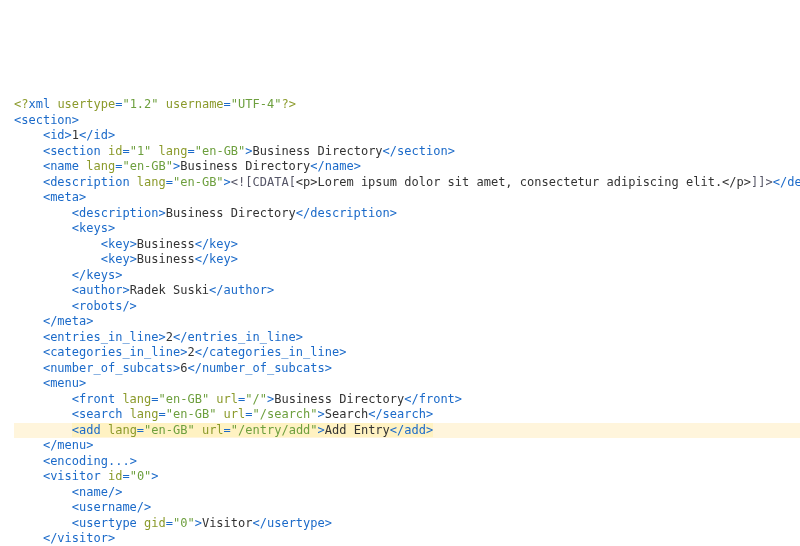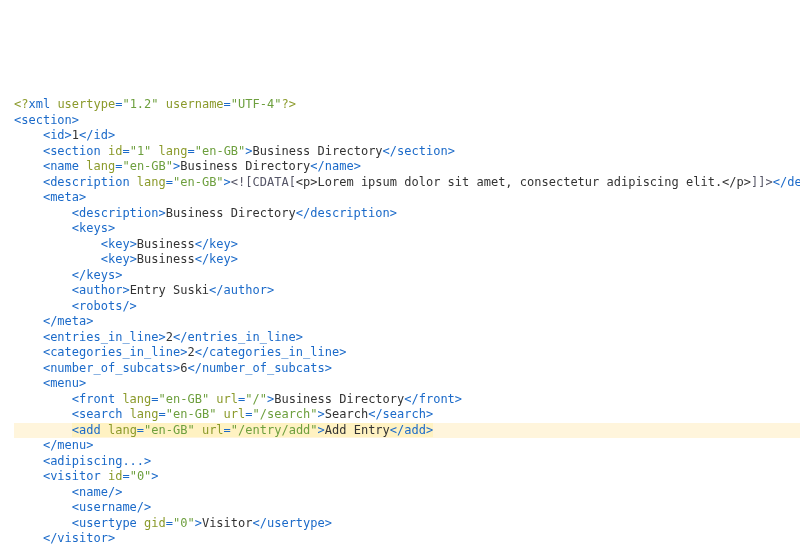--- a/index.html
+++ b/index.html
@@ -36,32 +36,32 @@
 <span class="line"><span>    </span><span class="t-tag"><span>&lt;</span>id<span>&gt;</span></span><span class="t-text">1</span><span class="t-tag"><span>&lt;/</span>id<span>&gt;</span></span></span>
 <span class="line"><span>    </span><span class="t-tag"><span>&lt;</span>section</span> <span class="t-attr">id</span><span class="t-tag">=</span><span class="t-str">"<span>1</span>"</span> <span class="t-attr">lang</span><span class="t-tag">=</span><span class="t-str">"<span>en-GB</span>"</span><span class="t-tag"><span>&gt;</span></span><span class="t-text">Business Directory</span><span class="t-tag"><span>&lt;/</span>section<span>&gt;</span></span></span>
 <span class="line"><span>    </span><span class="t-tag"><span>&lt;</span>name</span> <span class="t-attr">lang</span><span class="t-tag">=</span><span class="t-str">"<span>en-GB</span>"</span><span class="t-tag"><span>&gt;</span></span><span class="t-text">Business Directory</span><span class="t-tag"><span>&lt;/</span>name<span>&gt;</span></span></span>
 <span class="line"><span>    </span><span class="t-tag"><span>&lt;</span>description</span> <span class="t-attr">lang</span><span class="t-tag">=</span><span class="t-str">"<span>en-GB</span>"</span><span class="t-tag"><span>&gt;</span></span><span class="t-cdata">&lt;![CDATA[</span><span class="t-text">&lt;p&gt;Lorem ipsum dolor sit amet, consectetur adipiscing elit.&lt;/p&gt;</span><span class="t-cdata">]]&gt;</span><span class="t-tag"><span>&lt;/</span>description</span></span>
 <span class="line"><span>    </span><span class="t-tag"><span>&lt;</span>meta<span>&gt;</span></span></span>
 <span class="line"><span>        </span><span class="t-tag"><span>&lt;</span>description<span>&gt;</span></span><span class="t-text">Business Directory</span><span class="t-tag"><span>&lt;/</span>description<span>&gt;</span></span></span>
 <span class="line"><span>        </span><span class="t-tag"><span>&lt;</span>keys<span>&gt;</span></span></span>
 <span class="line"><span>            </span><span class="t-tag"><span>&lt;</span>key<span>&gt;</span></span><span class="t-text">Business</span><span class="t-tag"><span>&lt;/</span>key<span>&gt;</span></span></span>
 <span class="line"><span>            </span><span class="t-tag"><span>&lt;</span>key<span>&gt;</span></span><span class="t-text">Business</span><span class="t-tag"><span>&lt;/</span>key<span>&gt;</span></span></span>
 <span class="line"><span>        </span><span class="t-tag"><span>&lt;/</span>keys<span>&gt;</span></span></span>
-<span class="line"><span>        </span><span class="t-tag"><span>&lt;</span>author<span>&gt;</span></span><span class="t-text">Entry Suski</span><span class="t-tag"><span>&lt;/</span>author<span>&gt;</span></span></span>
+<span class="line"><span>        </span><span class="t-tag"><span>&lt;</span>author<span>&gt;</span></span><span class="t-text">Radek Suski</span><span class="t-tag"><span>&lt;/</span>author<span>&gt;</span></span></span>
 <span class="line"><span>        </span><span class="t-tag"><span>&lt;</span>robots<span>/&gt;</span></span></span>
 <span class="line"><span>    </span><span class="t-tag"><span>&lt;/</span>meta<span>&gt;</span></span></span>
 <span class="line"><span>    </span><span class="t-tag"><span>&lt;</span>entries_in_line<span>&gt;</span></span><span class="t-text">2</span><span class="t-tag"><span>&lt;/</span>entries_in_line<span>&gt;</span></span></span>
 <span class="line"><span>    </span><span class="t-tag"><span>&lt;</span>categories_in_line<span>&gt;</span></span><span class="t-text">2</span><span class="t-tag"><span>&lt;/</span>categories_in_line<span>&gt;</span></span></span>
 <span class="line"><span>    </span><span class="t-tag"><span>&lt;</span>number_of_subcats<span>&gt;</span></span><span class="t-text">6</span><span class="t-tag"><span>&lt;/</span>number_of_subcats<span>&gt;</span></span></span>
 <span class="line"><span>    </span><span class="t-tag"><span>&lt;</span>menu<span>&gt;</span></span></span>
 <span class="line"><span>        </span><span class="t-tag"><span>&lt;</span>front</span> <span class="t-attr">lang</span><span class="t-tag">=</span><span class="t-str">"<span>en-GB</span>"</span> <span class="t-attr">url</span><span class="t-tag">=</span><span class="t-str">"<span>/</span>"</span><span class="t-tag"><span>&gt;</span></span><span class="t-text">Business Directory</span><span class="t-tag"><span>&lt;/</span>front<span>&gt;</span></span></span>
 <span class="line"><span>        </span><span class="t-tag"><span>&lt;</span>search</span> <span class="t-attr">lang</span><span class="t-tag">=</span><span class="t-str">"<span>en-GB</span>"</span> <span class="t-attr">url</span><span class="t-tag">=</span><span class="t-str">"<span>/search</span>"</span><span class="t-tag"><span>&gt;</span></span><span class="t-text">Search</span><span class="t-tag"><span>&lt;/</span>search<span>&gt;</span></span></span>
 <span class="line hl"><span>        </span><span class="t-block"><span class="t-tag"><span>&lt;</span>add</span> <span class="t-attr">lang</span><span class="t-tag">=</span><span class="t-str">"<span>en-GB</span>"</span> <span class="t-attr">url</span><span class="t-tag">=</span><span class="t-str">"<span>/entry/add</span>"</span><span class="t-tag"><span>&gt;</span></span><span class="t-text">Add Entry</span><span class="t-tag"><span>&lt;/</span>add<span>&gt;</span></span></span></span>
 <span class="line"><span>    </span><span class="t-tag"><span>&lt;/</span>menu<span>&gt;</span></span></span>
-<span class="line"><span>    </span><span class="t-tag"><span>&lt;</span><span>adipiscing...</span><span>&gt;</span></span></span>
+<span class="line"><span>    </span><span class="t-tag"><span>&lt;</span><span>encoding...</span><span>&gt;</span></span></span>
 <span class="line"><span>    </span><span class="t-tag"><span>&lt;</span>visitor</span> <span class="t-attr">id</span><span class="t-tag">=</span><span class="t-str">"<span>0</span>"</span><span class="t-tag"><span>&gt;</span></span></span>
 <span class="line"><span>        </span><span class="t-tag"><span>&lt;</span>name<span>/&gt;</span></span></span>
 <span class="line"><span>        </span><span class="t-tag"><span>&lt;</span>username<span>/&gt;</span></span></span>
 <span class="line"><span>        </span><span class="t-tag"><span>&lt;</span>usertype</span> <span class="t-attr">gid</span><span class="t-tag">=</span><span class="t-str">"<span>0</span>"</span><span class="t-tag"><span>&gt;</span></span><span class="t-text">Visitor</span><span class="t-tag"><span>&lt;/</span>usertype<span>&gt;</span></span></span>
 <span class="line"><span>    </span><span class="t-tag"><span>&lt;/</span>visitor<span>&gt;</span></span></span>
 
 
 
 
 

